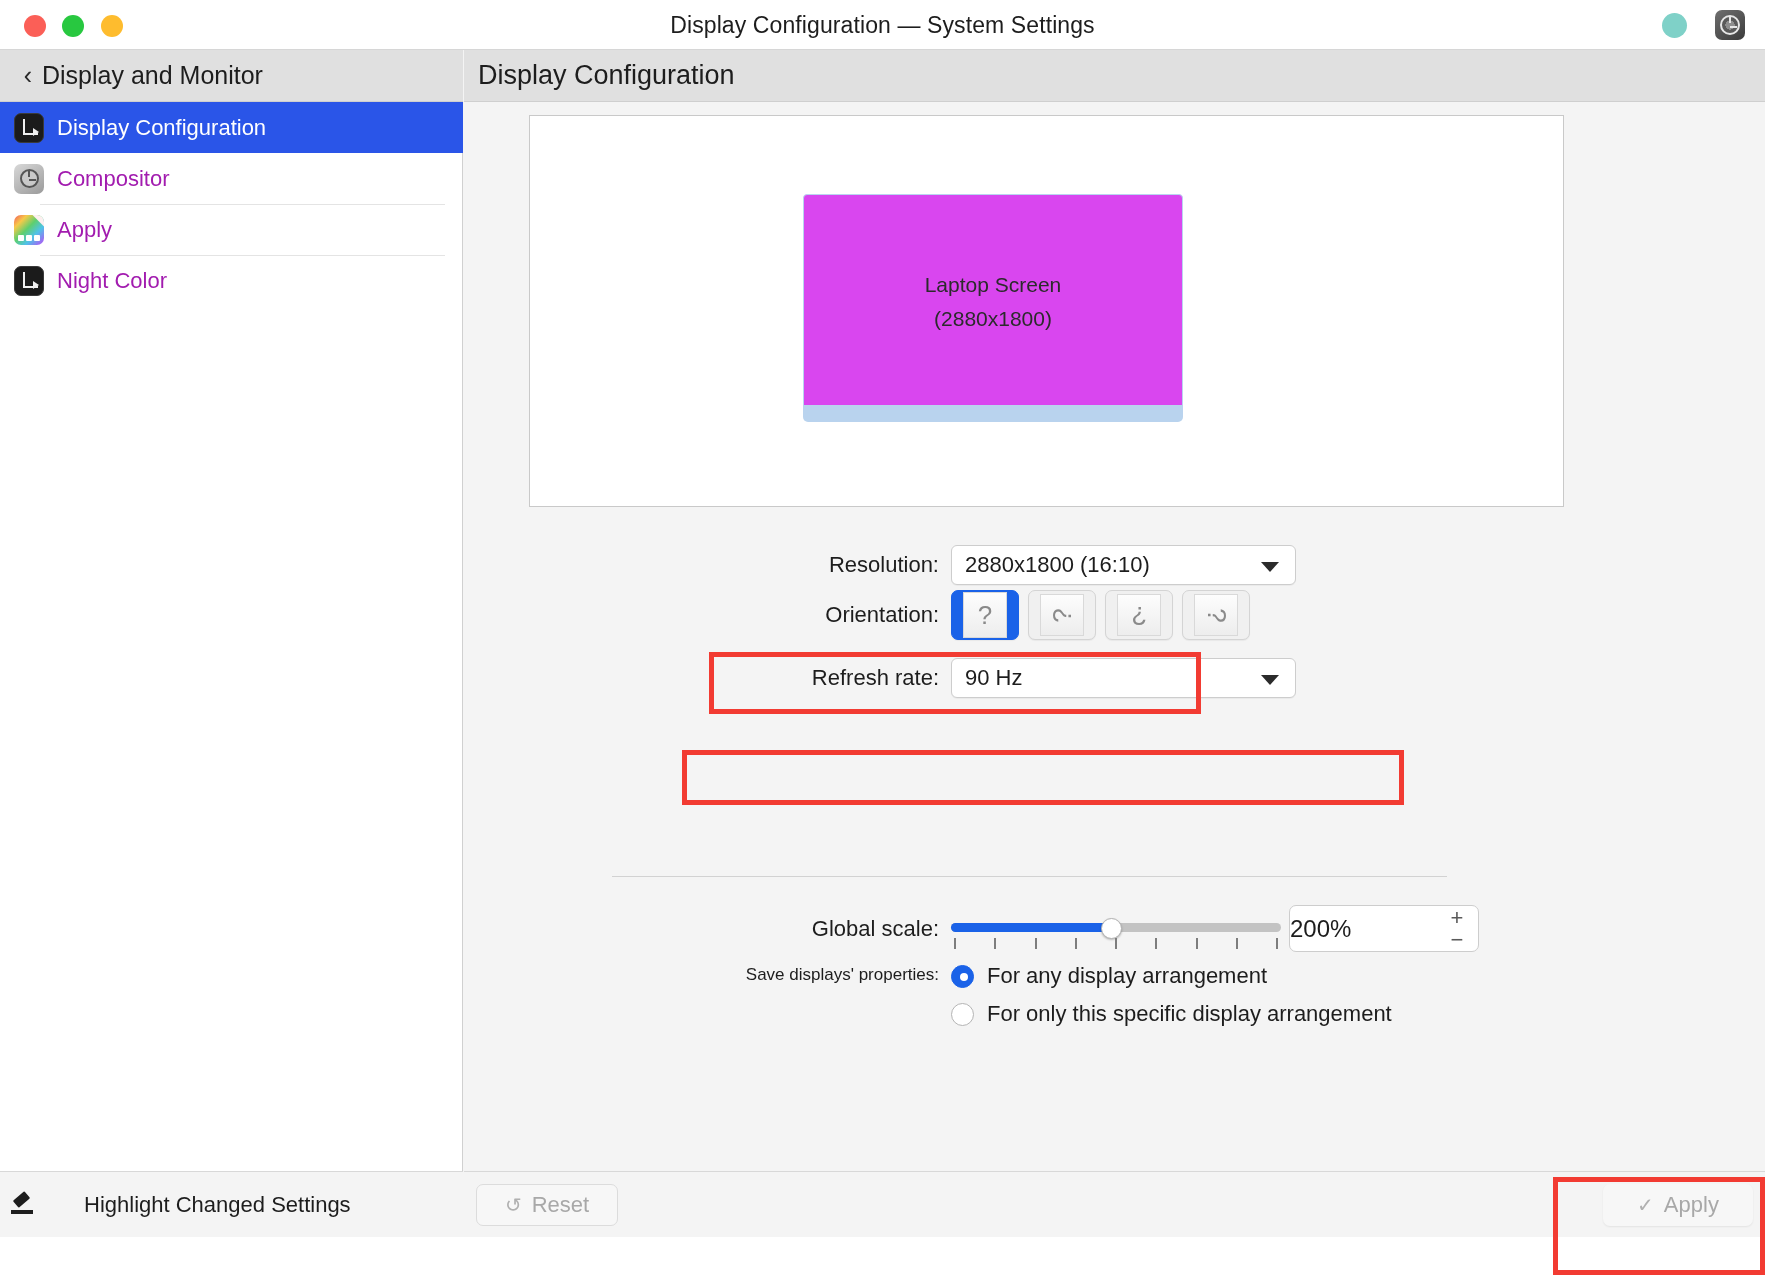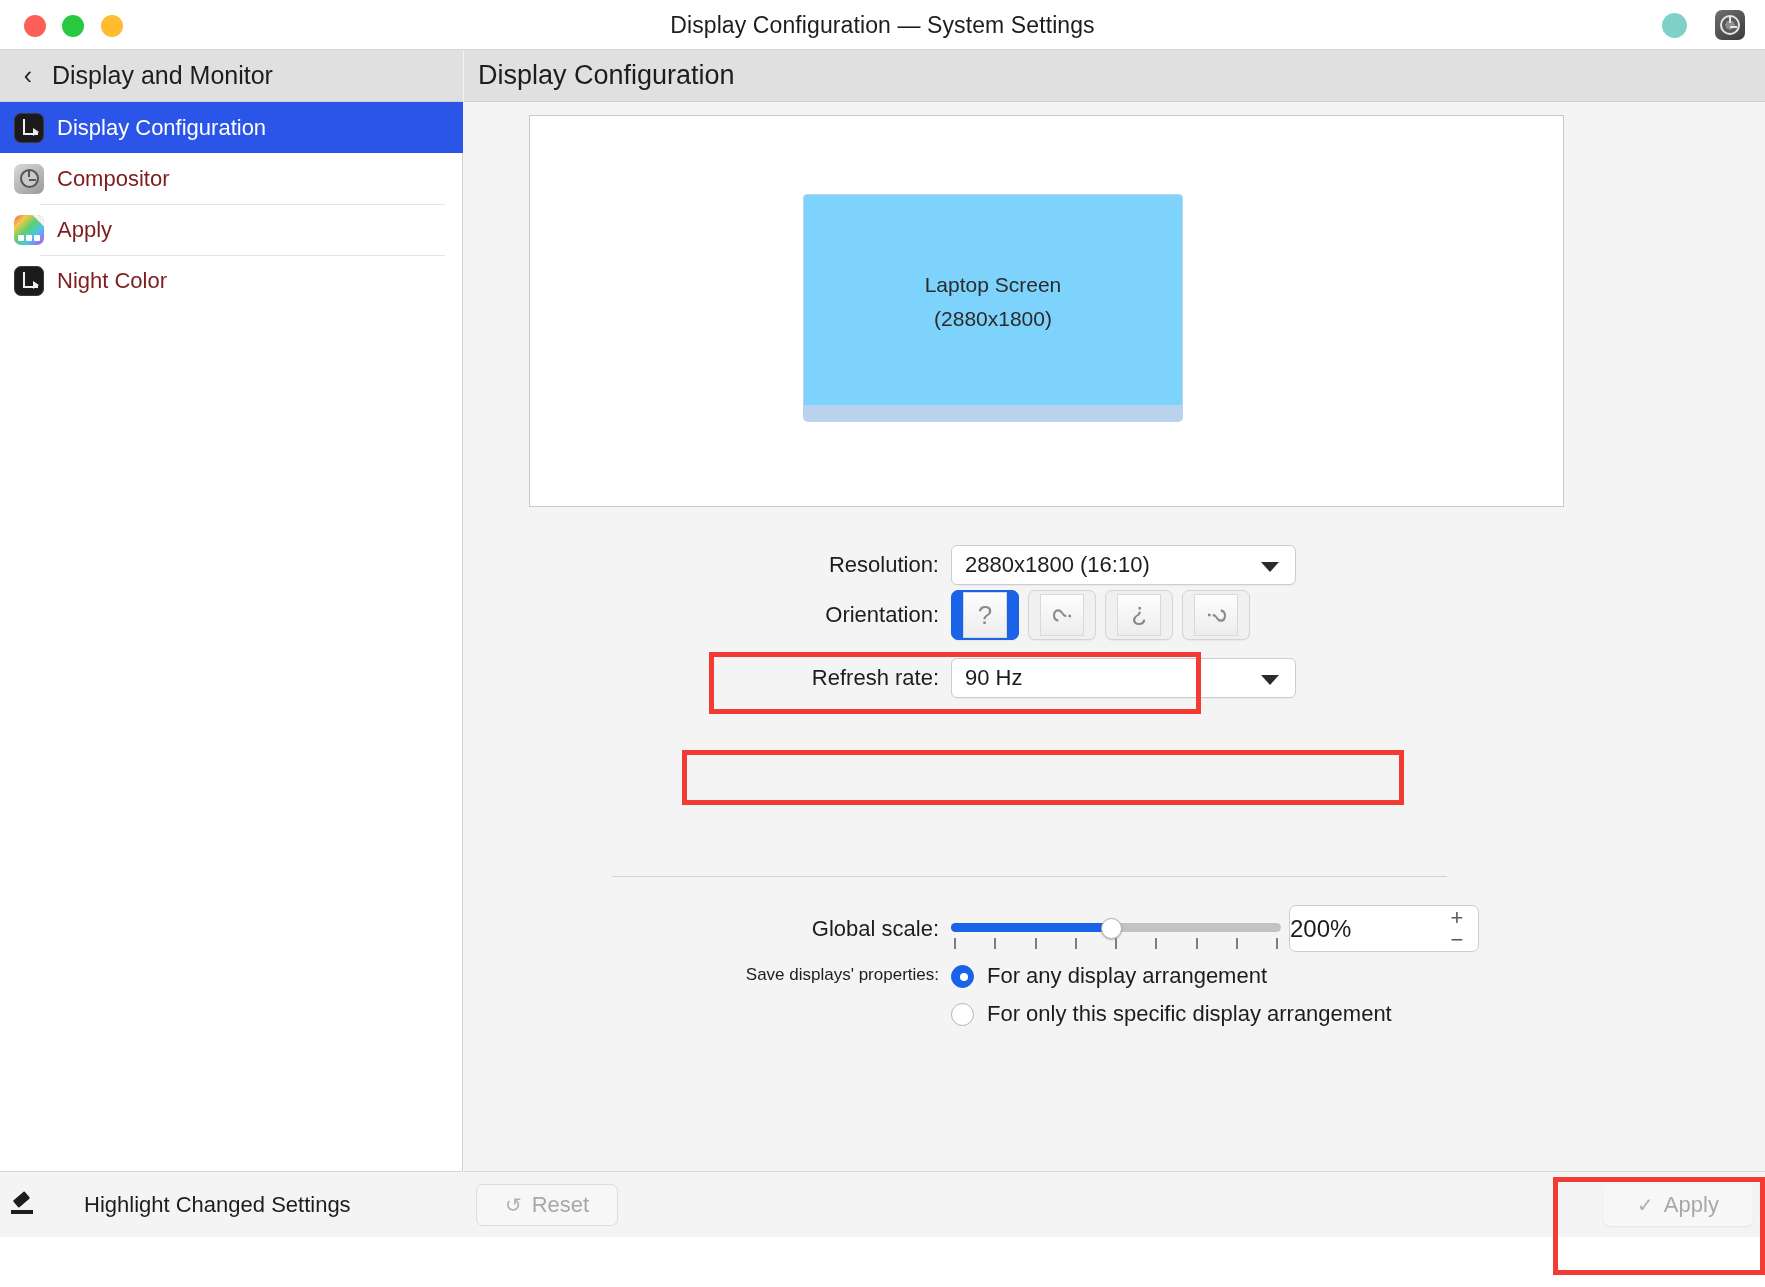--- a/index.html
+++ b/index.html
@@ -83,36 +83,36 @@
     display: flex; align-items: center;
     padding-left: 14px;
   }
   #back-chevron {
     width: 28px; height: 28px;
     display: flex; align-items: center; justify-content: center;
     color: #2b2b2b; font-size: 25px; font-weight: 300;
     cursor: pointer;
   }
   #sidebar-header-title {
-    font-size: 25px; color: #1d1d1d; margin-left: 10px;
+    font-size: 25px; color: #1d1d1d; 
   }
   .side-item {
     position: relative;
     height: 51px; width: 463px;
     display: flex; align-items: center;
     padding-left: 14px;
     cursor: pointer;
   }
   .side-item + .side-item::before {
     content:''; position:absolute; left: 40px; right: 18px; top: 0;
     height: 1px; background: #e4e4e4;
   }
   .side-item.selected { background: #2a55e8; }
   .side-item.selected + .side-item::before { background: transparent; }
-  .side-label { font-size: 22px; color: #7f1d1d; margin-left: 13px; }
+  .side-label { font-size: 22px; color: #a21caf; margin-left: 13px; }
   .side-item.selected .side-label { color: #ffffff; }
 
   .appicon { width: 30px; height: 30px; border-radius: 7px; flex: 0 0 auto; position: relative; }
   .appicon.display {
     background: #1b1b1b;
     border: 1px solid #3a3a3a;
   }
   .appicon.display::before {
     content:''; position:absolute; left:8px; top:5px;
     width:2px; height:16px; background:#f0f0f0;
@@ -188,21 +188,21 @@
   
   #preview-panel {
     position: absolute; left: 65px; top: 65px;
     width: 1035px; height: 392px;
     background: #ffffff;
     border: 1px solid #c9c9c9;
   }
   #monitor {
     position: absolute; left: 273px; top: 78px;
     width: 380px; height: 215px;
-    background: #7dd3fc;
+    background: #d946ef;
     border: 1px solid #b9d5f0;
     border-radius: 4px;
     display: flex; flex-direction: column;
     align-items: center; justify-content: center;
     cursor: move;
   }
   #monitor-name { font-size: 21px; color: #2b2b2b; }
   #monitor-res  { font-size: 21px; color: #2b2b2b; margin-top: 10px; }
   #monitor-base {
     position: absolute; left: 273px; top: 289px;

